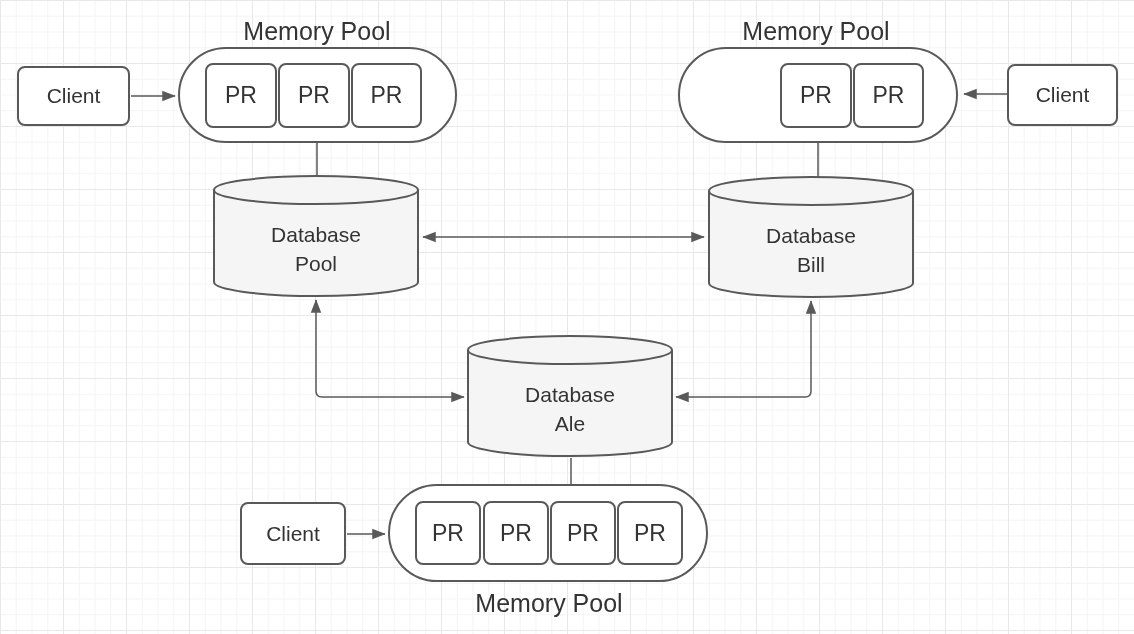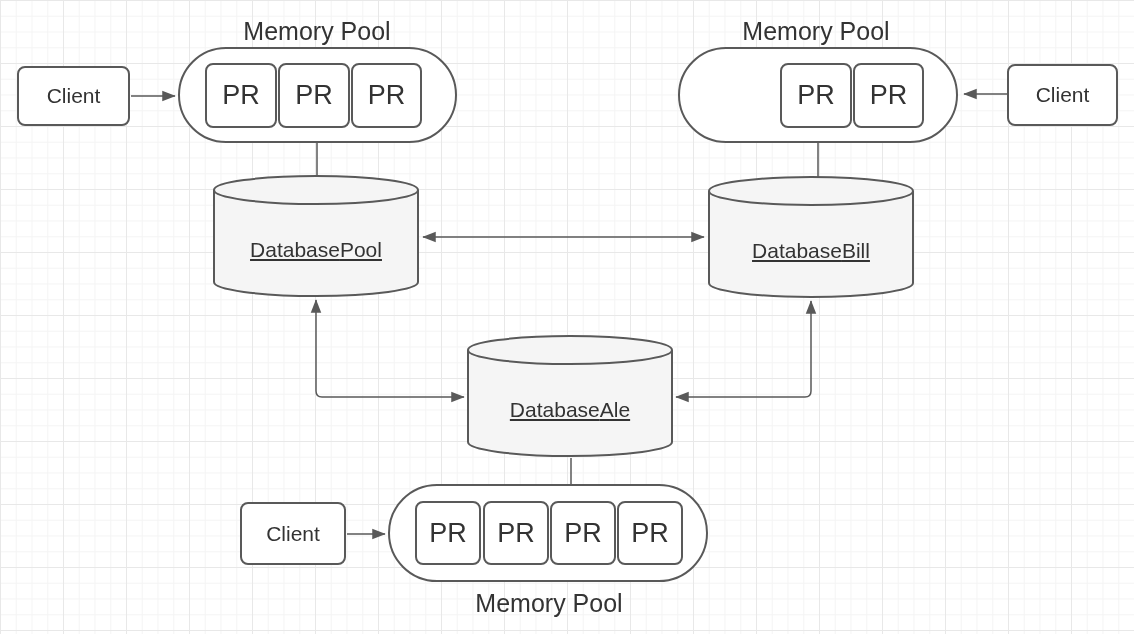--- a/index.html
+++ b/index.html
@@ -29,40 +29,39 @@
   .stadium {
     background: #ffffff;
     border: 2px solid #595959;
     border-radius: 60px;
   }
   .pr {
     background: #ffffff;
     border: 2px solid #595959;
     border-radius: 8px;
     display: flex; align-items: center; justify-content: center;
-    font-size: 27px;
+    font-size: 23px;
   }
   .pool-label {
     position: absolute;
     transform: translateX(-50%);
     font-size: 25px;
     white-space: nowrap;
   }
   .cyl { position: absolute; }
   .cyl svg { position: absolute; left: 0; top: 0; }
   .cyl-label {
     position: absolute; left: 0; top: 0;
     width: 100%; height: 100%;
     box-sizing: border-box;
     padding-top: 26px;
-    display: flex; flex-direction: row;
+    display: flex; flex-direction: column;
     align-items: center; justify-content: center;
     font-size: 21px; line-height: 29px;
     text-align: center;
-    text-decoration: underline;
   }
 </style>
 </head>
 <body>
 
 <div class="canvas">
 
   <svg class="edges" width="1134" height="634" viewBox="0 0 1134 634">
     <defs>
       <marker id="ah" markerUnits="strokeWidth" markerWidth="10" markerHeight="8" viewBox="0 0 10 8" refX="9" refY="4" orient="auto-start-reverse">

